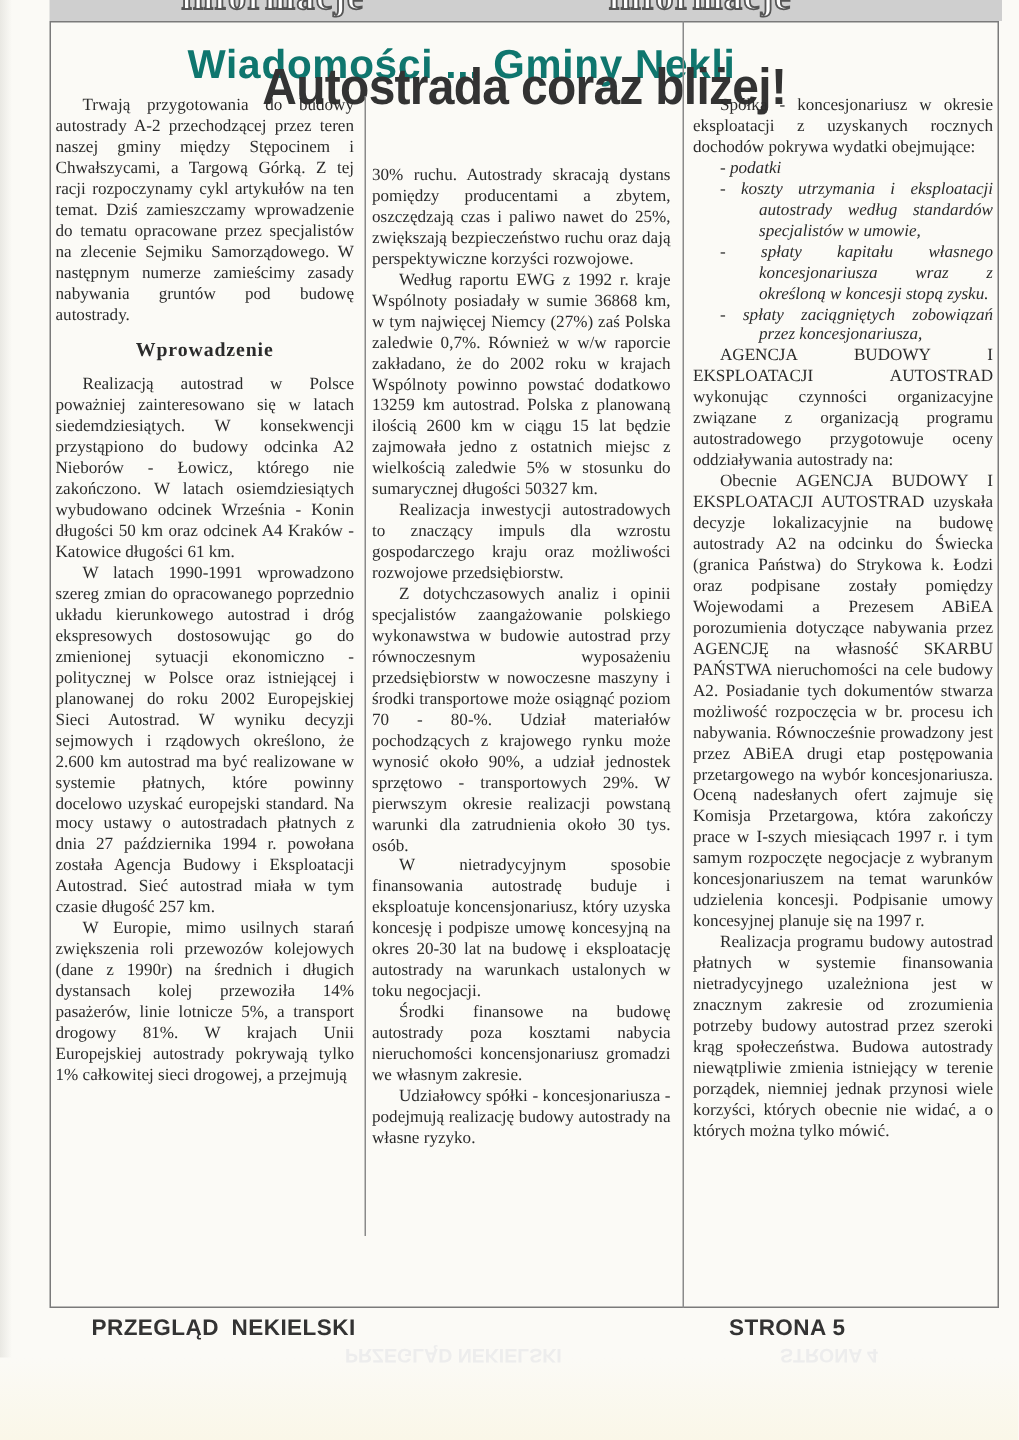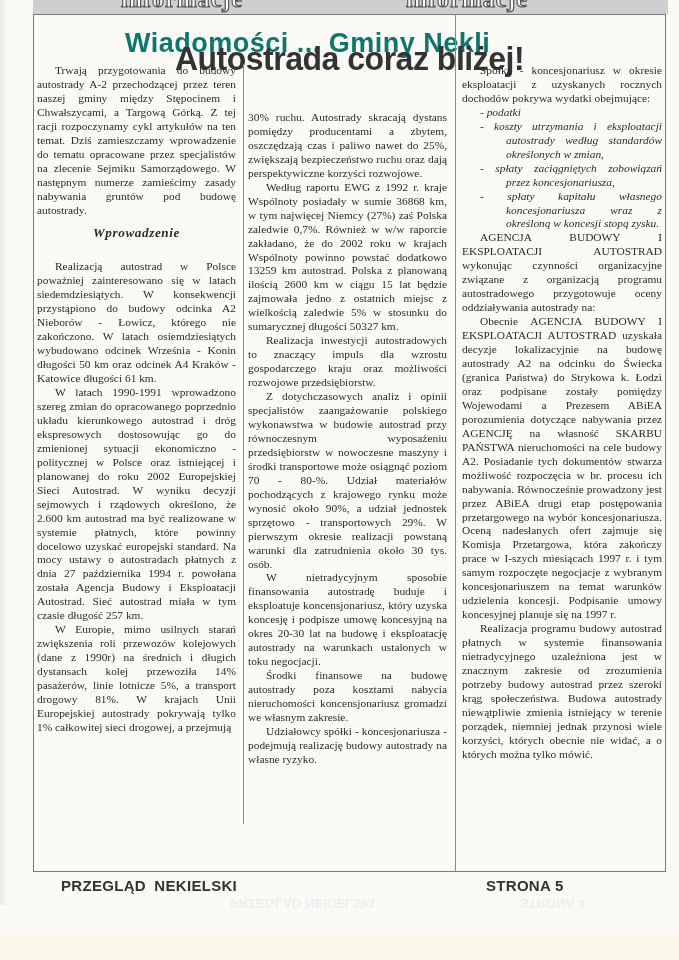--- a/index.html
+++ b/index.html
@@ -55,21 +55,21 @@
   .col1 { left:37px; width:199px; }
   .col2 { left:248px; width:199px;margin-top:47px; }
   .col3 { left:462px; width:200px; }
   .vrule {
     position:absolute; top:64px; width:1px; height:760px; background:#8a8a8a;
   }
   .vrule.a { left:243px; }
   .vrule.b { left:455px; top:14px; height:858px; }
   .section-head {
     text-align:center; font-weight:bold; font-size:13.2px;
-    margin:9px 0 20px 0; letter-spacing:0.6px;font-style:italic;
+    margin:9px 0 10px 0; letter-spacing:0.6px;
   }
   .list { margin:0; padding:0; list-style:none;font-style:italic; }
   .list li { text-indent:0; margin-left:18px; padding-left:26px; text-indent:-26px; text-align:justify; }
   .list.short li { padding-left:0; text-indent:0; }
   .footer {
     position:absolute; top:877px;
     font-family:"Liberation Sans",sans-serif; font-weight:bold;
     font-size:15px; color:#333; letter-spacing:0.3px;
   }
   .footer.left { left:61px; word-spacing:4px; }
@@ -116,23 +116,23 @@
   <p>Z dotychczasowych analiz i opinii specjalistów zaangażowanie polskiego wykonawstwa w budowie autostrad przy równoczesnym wyposażeniu przedsiębiorstw w nowoczesne maszyny i środki transportowe może osiągnąć poziom 70 - 80-%. Udział materiałów pochodzących z krajowego rynku może wynosić około 90%, a udział jednostek sprzętowo - transportowych 29%. W pierwszym okresie realizacji powstaną warunki dla zatrudnienia około 30 tys. osób.</p>
   <p>W nietradycyjnym sposobie finansowania autostradę buduje i eksploatuje koncensjonariusz, który uzyska koncesję i podpisze umowę koncesyjną na okres 20-30 lat na budowę i eksploatację autostrady na warunkach ustalonych w toku negocjacji.</p>
   <p>Środki finansowe na budowę autostrady poza kosztami nabycia nieruchomości koncensjonariusz gromadzi we własnym zakresie.</p>
   <p>Udziałowcy spółki - koncesjonariusza - podejmują realizację budowy autostrady na własne ryzyko.</p>
 </div>
 
 <div class="col col3">
   <p>Spółka - koncesjonariusz w okresie eksploatacji z uzyskanych rocznych dochodów pokrywa wydatki obejmujące:</p>
   <ul class="list">
     <li>- podatki</li>
-    <li>- koszty utrzymania i eksploatacji autostrady według standardów określonych w zmian,</li>
+    <li>- koszty utrzymania i eksploatacji autostrady według standardów specjalistów w umowie,</li>
+    <li>- spłaty kapitału własnego koncesjonariusza wraz z określoną w koncesji stopą zysku.</li>
     <li>- spłaty zaciągniętych zobowiązań przez koncesjonariusza,</li>
-    <li>- spłaty kapitału własnego koncesjonariusza wraz z określoną w koncesji stopą zysku.</li>
   </ul>
   <p>AGENCJA BUDOWY I EKSPLOATACJI AUTOSTRAD wykonując czynności organizacyjne związane z organizacją programu autostradowego przygotowuje oceny oddziaływania autostrady na:</p>
   <p>Obecnie AGENCJA BUDOWY I EKSPLOATACJI AUTOSTRAD uzyskała decyzje lokalizacyjnie na budowę autostrady A2 na odcinku do Świecka (granica Państwa) do Strykowa k. Łodzi oraz podpisane zostały pomiędzy Wojewodami a Prezesem ABiEA porozumienia dotyczące nabywania przez AGENCJĘ na własność SKARBU PAŃSTWA nieruchomości na cele budowy A2. Posiadanie tych dokumentów stwarza możliwość rozpoczęcia w br. procesu ich nabywania. Równocześnie prowadzony jest przez ABiEA drugi etap postępowania przetargowego na wybór koncesjonariusza. Oceną nadesłanych ofert zajmuje się Komisja Przetargowa, która zakończy prace w I-szych miesiącach 1997 r. i tym samym rozpoczęte negocjacje z wybranym koncesjonariuszem na temat warunków udzielenia koncesji. Podpisanie umowy koncesyjnej planuje się na 1997 r.</p>
   <p>Realizacja programu budowy autostrad płatnych w systemie finansowania nietradycyjnego uzależniona jest w znacznym zakresie od zrozumienia potrzeby budowy autostrad przez szeroki krąg społeczeństwa. Budowa autostrady niewątpliwie zmienia istniejący w terenie porządek, niemniej jednak przynosi wiele korzyści, których obecnie nie widać, a o których można tylko mówić.</p>
 </div>
 
 <div class="footer left">PRZEGLĄD NEKIELSKI</div>
 <div class="footer right">STRONA 5</div>
 <div class="footer-ghost left">PRZEGLĄD NEKIELSKI</div>
 <div class="footer-ghost right">STRONA 4</div>

